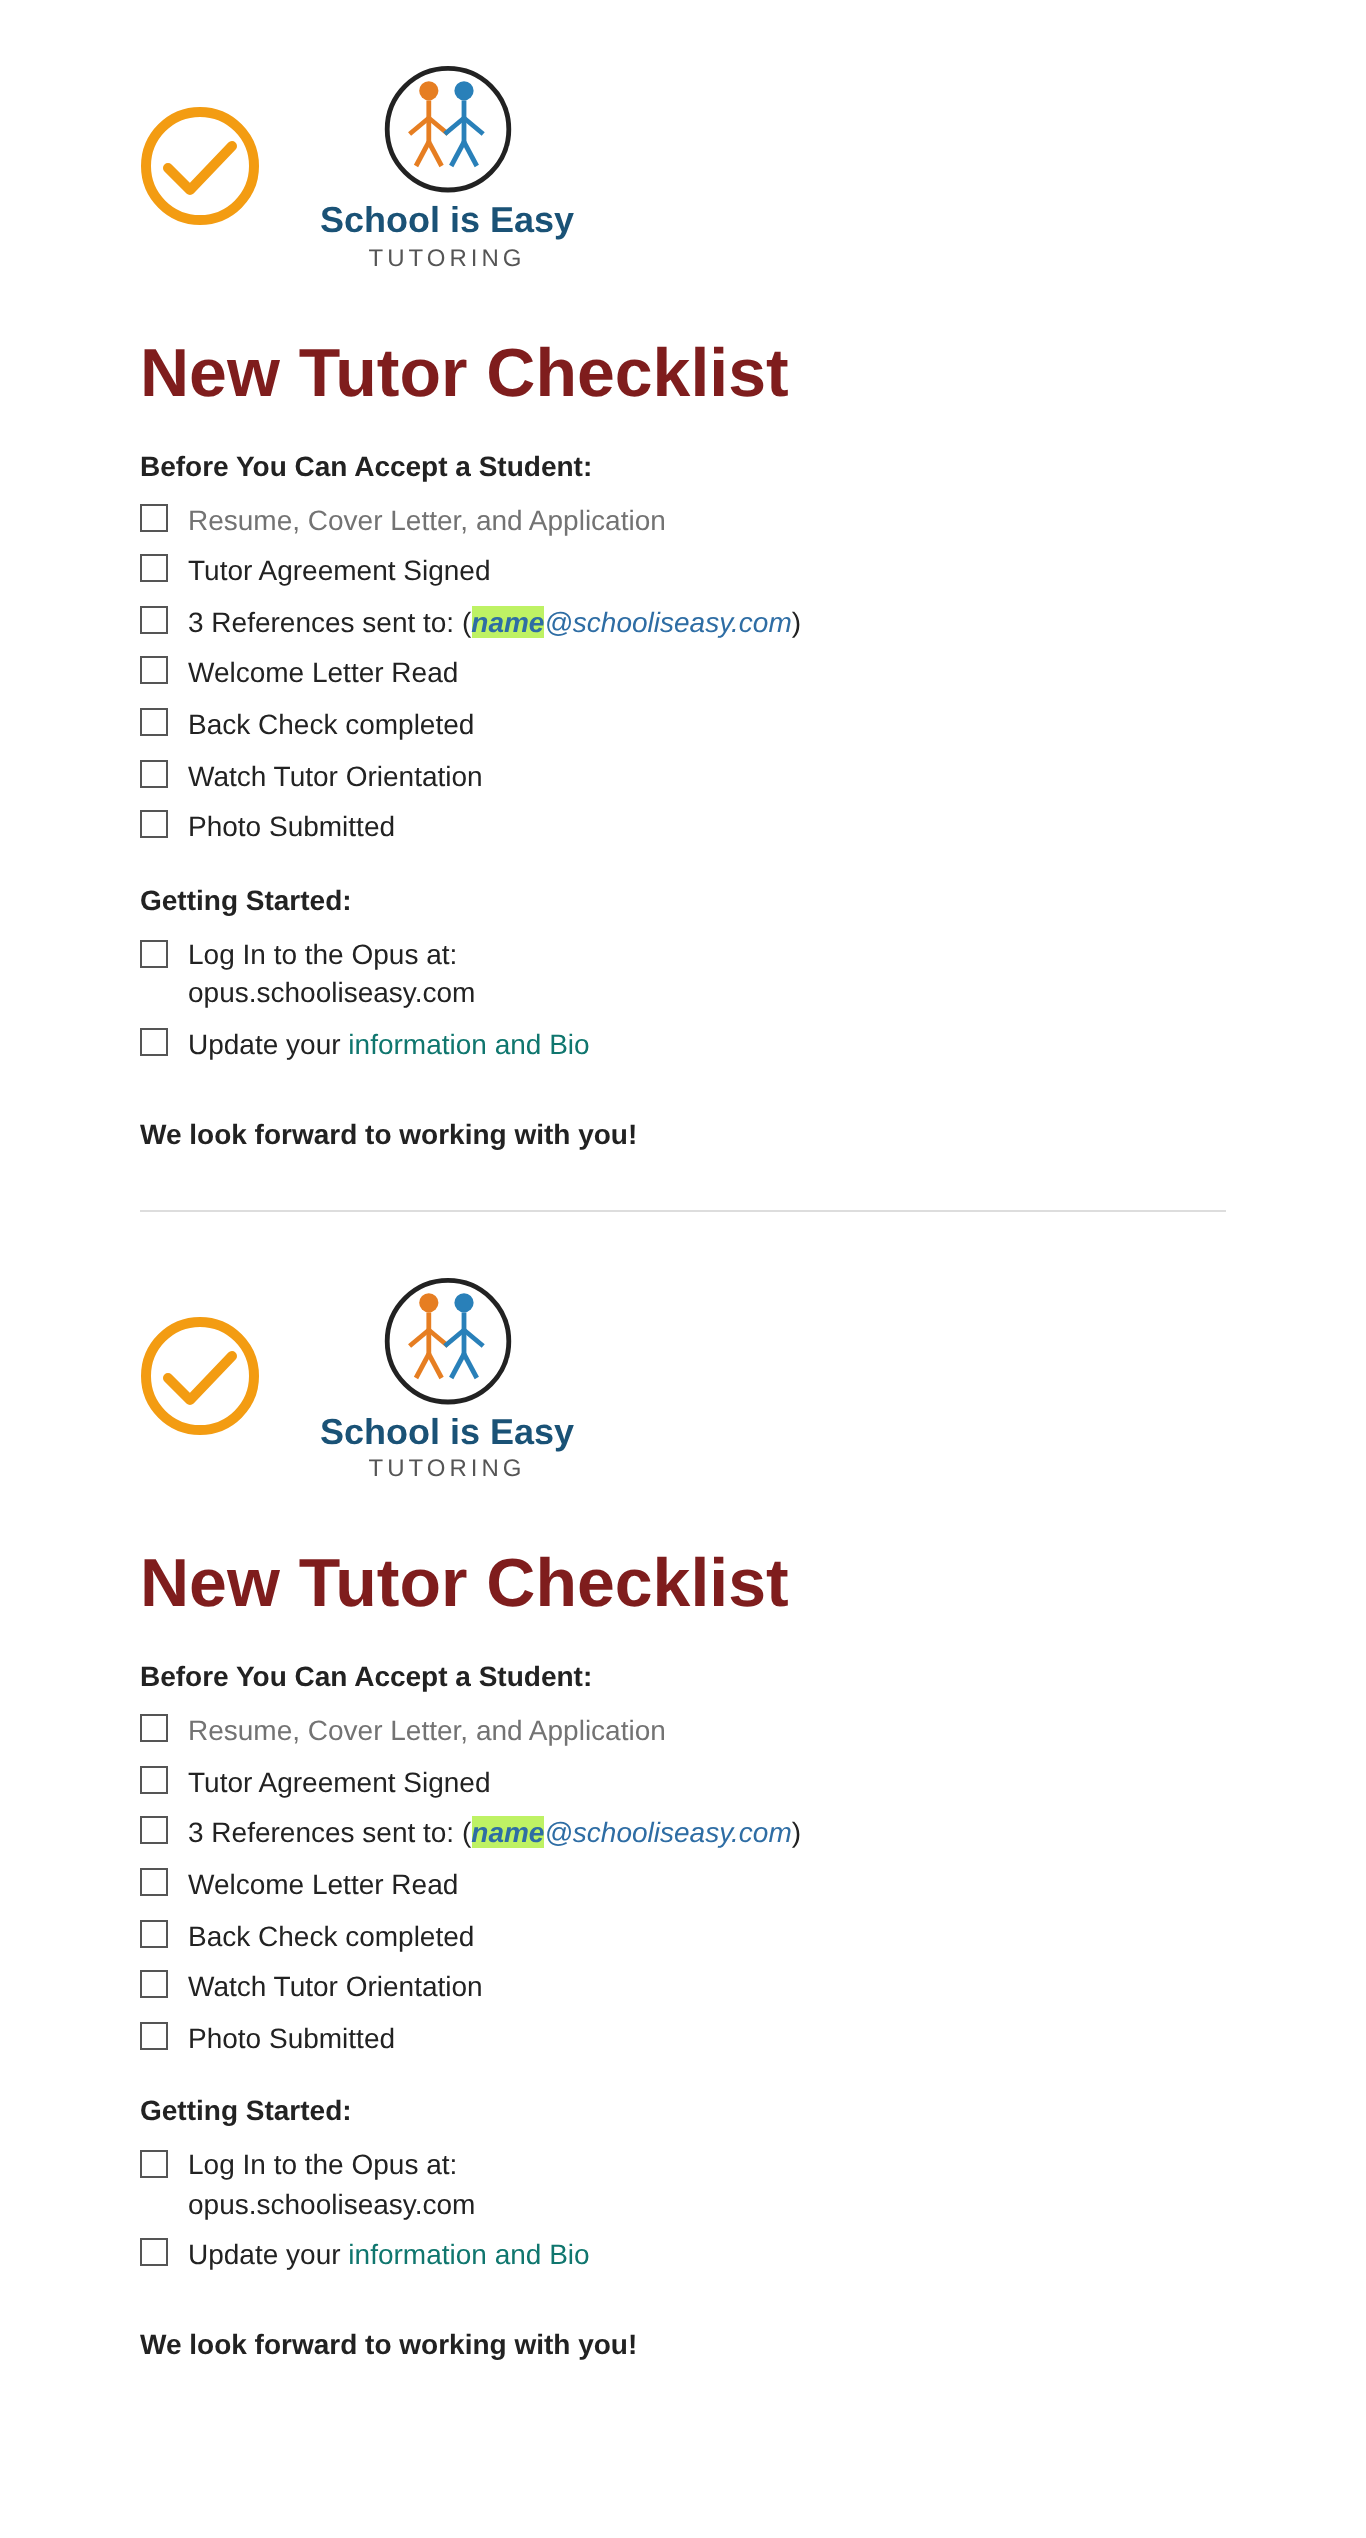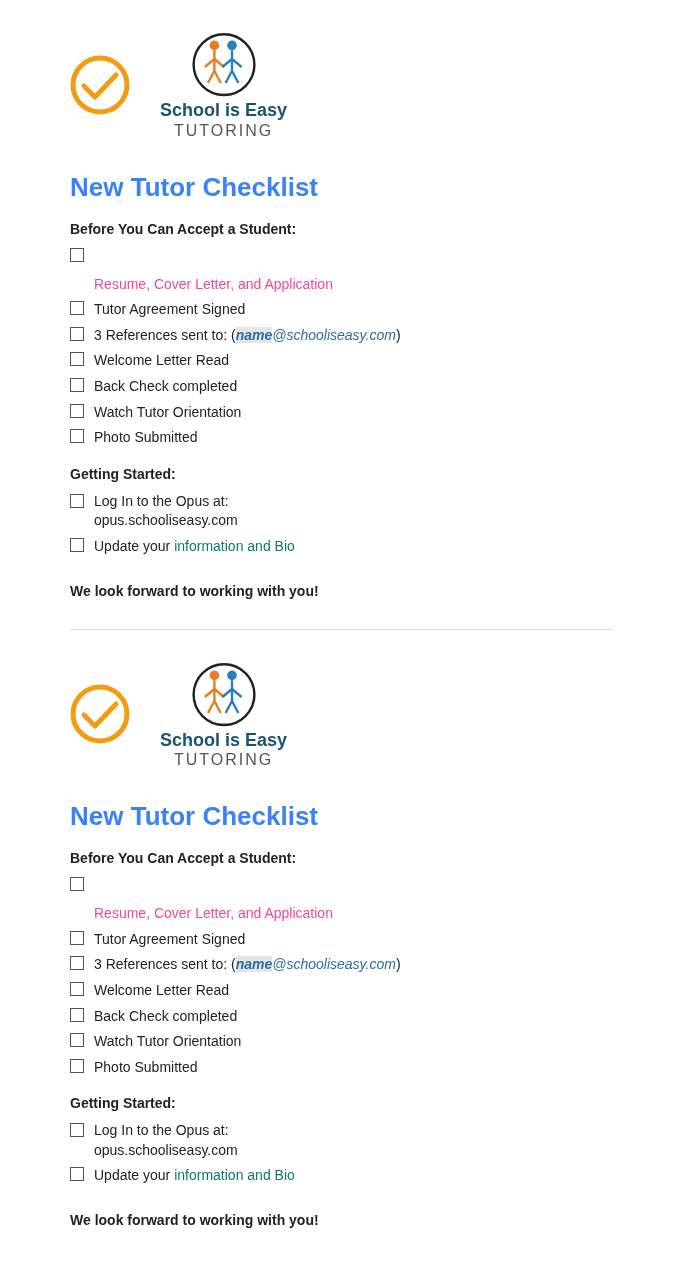--- a/index.html
+++ b/index.html
@@ -33,29 +33,29 @@
       width: 80px;
       height: 70px;
     }
     .logo-text {
       font-size: 18px;
       color: #1a5276;
       font-weight: bold;
       line-height: 1.2;
     }
     .logo-sub {
-      font-size: 16px;
+      font-size: 12px;
       letter-spacing: 2px;
       color: #555;
       text-transform: uppercase;
     }
     h1 {
-      font-size: 26px;
-      font-weight: bold;
-      color: #3b82f6;
+      font-size: 34px;
+      font-weight: bold;
+      color: #7f1d1d;
       margin-bottom: 18px;
       margin-top: 32px;
     }
     .section-title {
       font-weight: bold;
       font-size: 14px;
       margin-bottom: 10px;
     }
     .checklist {
       list-style: none;
@@ -70,25 +70,24 @@
     .checkbox {
       display: inline-block;
       width: 14px;
       height: 14px;
       border: 1.5px solid #555;
       margin-right: 10px;
       flex-shrink: 0;
       margin-top: 1px;
     }
     .link-text {
-      color: #ec4899;
-      margin-top: 28px;
+      color: #737373;
     }
     .highlight-name {
-      background-color: #e5e5e5;
+      background-color: #bef264;
       color: #2e6da4;
       font-style: italic;
       font-weight: bold;
     }
     .email-link {
       color: #2e6da4;
       font-style: italic;
     }
     .sub-text {
       color: #222;

